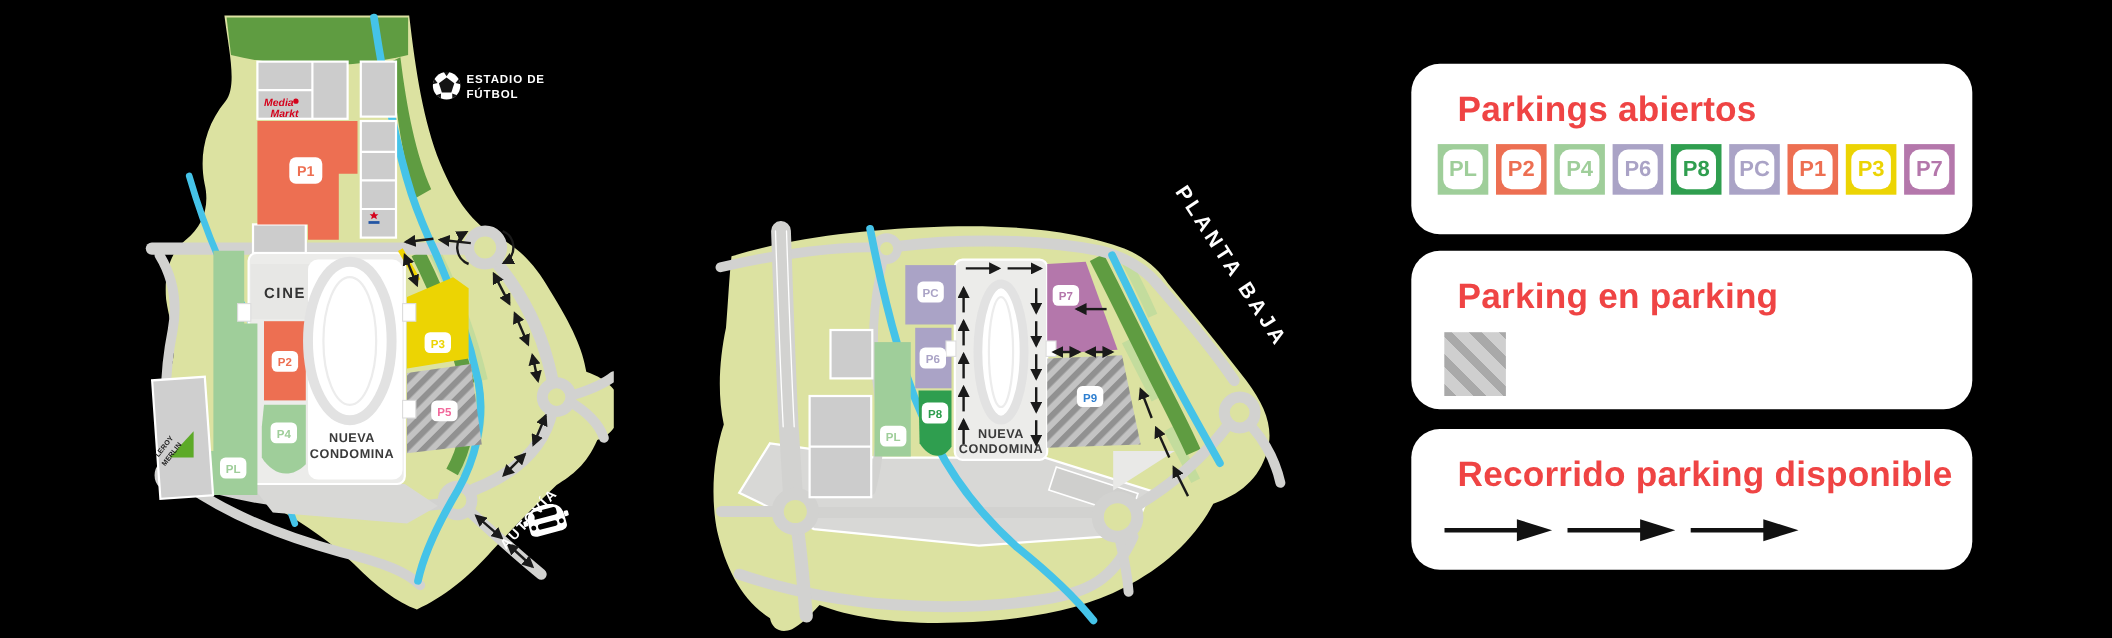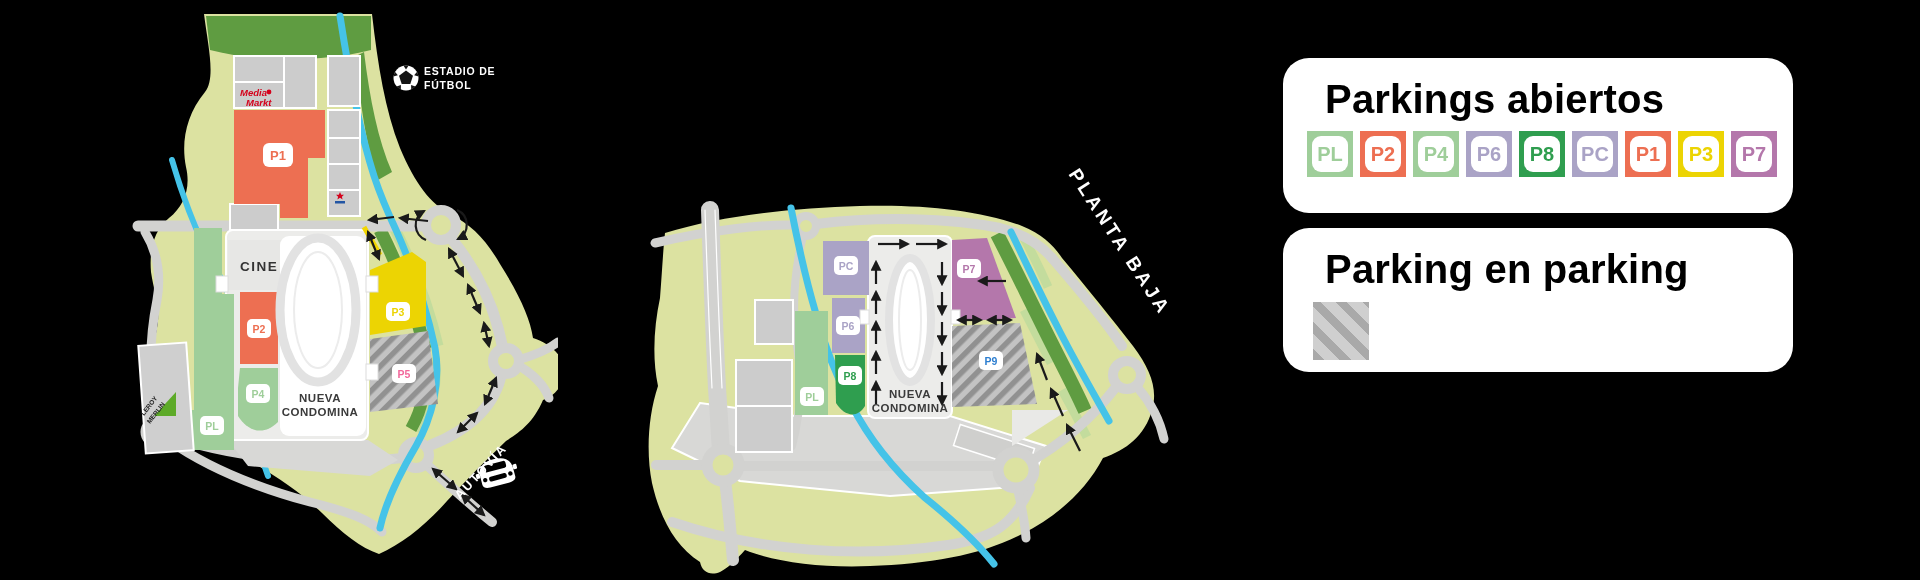--- a/index.html
+++ b/index.html
@@ -6,21 +6,21 @@
   html,body{margin:0;padding:0;background:#000;}
   .stage{position:relative;width:1920px;height:580px;background:#000;overflow:hidden;
          font-family:"Liberation Sans",sans-serif;}
   .map{position:absolute;}
   #map-left{left:128px;top:8px;}
   #map-right{left:560px;top:148px;}
   .legend-panel{position:absolute;left:1283px;width:510px;background:#fff;border-radius:26px;box-sizing:border-box;}
   #panel-abiertos{top:58px;height:155px;}
   #panel-reforma{top:228px;height:144px;}
   #panel-recorrido{top:390px;height:128px;}
-  .legend-panel h2{margin:24px 0 0 42px;font-size:40px;line-height:34px;font-weight:700;color:#000000;letter-spacing:.2px;}
+  .legend-panel h2{margin:24px 0 0 42px;font-size:32px;line-height:34px;font-weight:700;color:#ef4444;letter-spacing:.2px;}
   .badge-row{display:flex;gap:7px;margin:15px 0 0 24px;}
   .lg-badge{width:46px;height:46px;display:flex;align-items:center;justify-content:center;}
   .lg-badge-inner{width:36px;height:36px;background:#fff;border-radius:9px;display:flex;align-items:center;justify-content:center;}
   .lg-badge-inner span{font-size:20px;font-weight:700;}
   .reforma-swatch{width:56px;height:58px;margin:16px 0 0 30px;
     background:repeating-linear-gradient(45deg,#a9a9a9 0 8px,#cfcfcf 8px 19px);}
   .route-arrows{margin:14px 0 0 30px;}
   svg text{font-family:"Liberation Sans",sans-serif;}
 </style>
 </head>
@@ -366,14 +366,33 @@
           </div>
       </div>
     </div>
   </section>
 
   <section class="legend-panel" id="panel-reforma">
     <h2>Parking en parking</h2>
     <div class="reforma-swatch"></div>
   </section>
 
+  <section class="legend-panel" id="panel-recorrido">
+    <h2>Recorrido parking disponible</h2>
+    <div class="route-arrows">
+      <svg width="330" height="40" viewBox="0 0 330 40">
+        <g>
+          <line x1="0" y1="20" x2="70" y2="20" stroke="#111" stroke-width="4"></line>
+          <polygon points="66,10 98,20 66,30" fill="#111"></polygon>
+        </g>
+        <g transform="translate(112,0)">
+          <line x1="0" y1="20" x2="70" y2="20" stroke="#111" stroke-width="4"></line>
+          <polygon points="66,10 98,20 66,30" fill="#111"></polygon>
+        </g>
+        <g transform="translate(224,0)">
+          <line x1="0" y1="20" x2="70" y2="20" stroke="#111" stroke-width="4"></line>
+          <polygon points="66,10 98,20 66,30" fill="#111"></polygon>
+        </g>
+      </svg>
+    </div>
+  </section>
 
 </div>
 
 </body></html>

